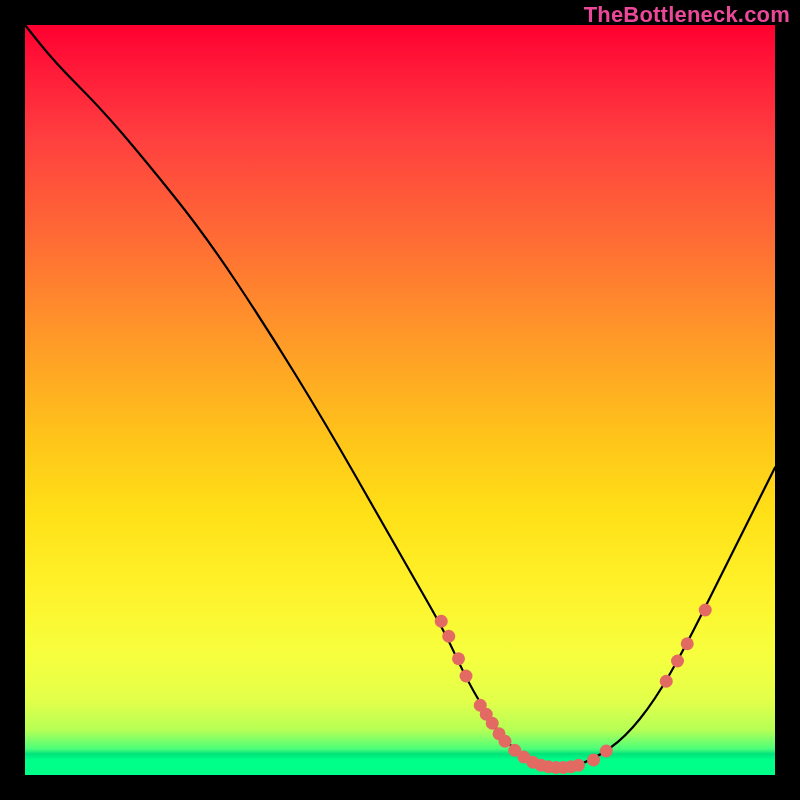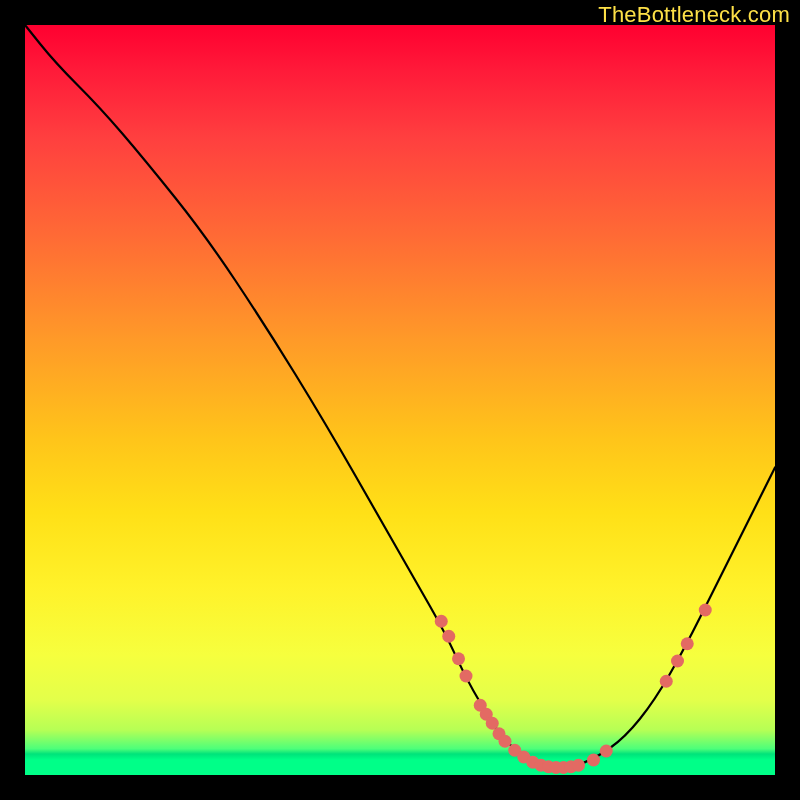--- a/index.html
+++ b/index.html
@@ -14,23 +14,23 @@
   .frame {
     position: relative;
     width: 800px;
     height: 800px;
     background: #000;
   }
   .watermark {
     position: absolute;
     top: 2px;
     right: 10px;
-    color: #fde047;
+    color: #ec4899;
     font-size: 22px;
-    font-weight: 400;
+    font-weight: 700;
     letter-spacing: 0.2px;
     z-index: 10;
     text-align: center;
   }
   .plot-area {
     position: absolute;
     left: 25px;
     top: 25px;
     width: 750px;
     height: 750px;

